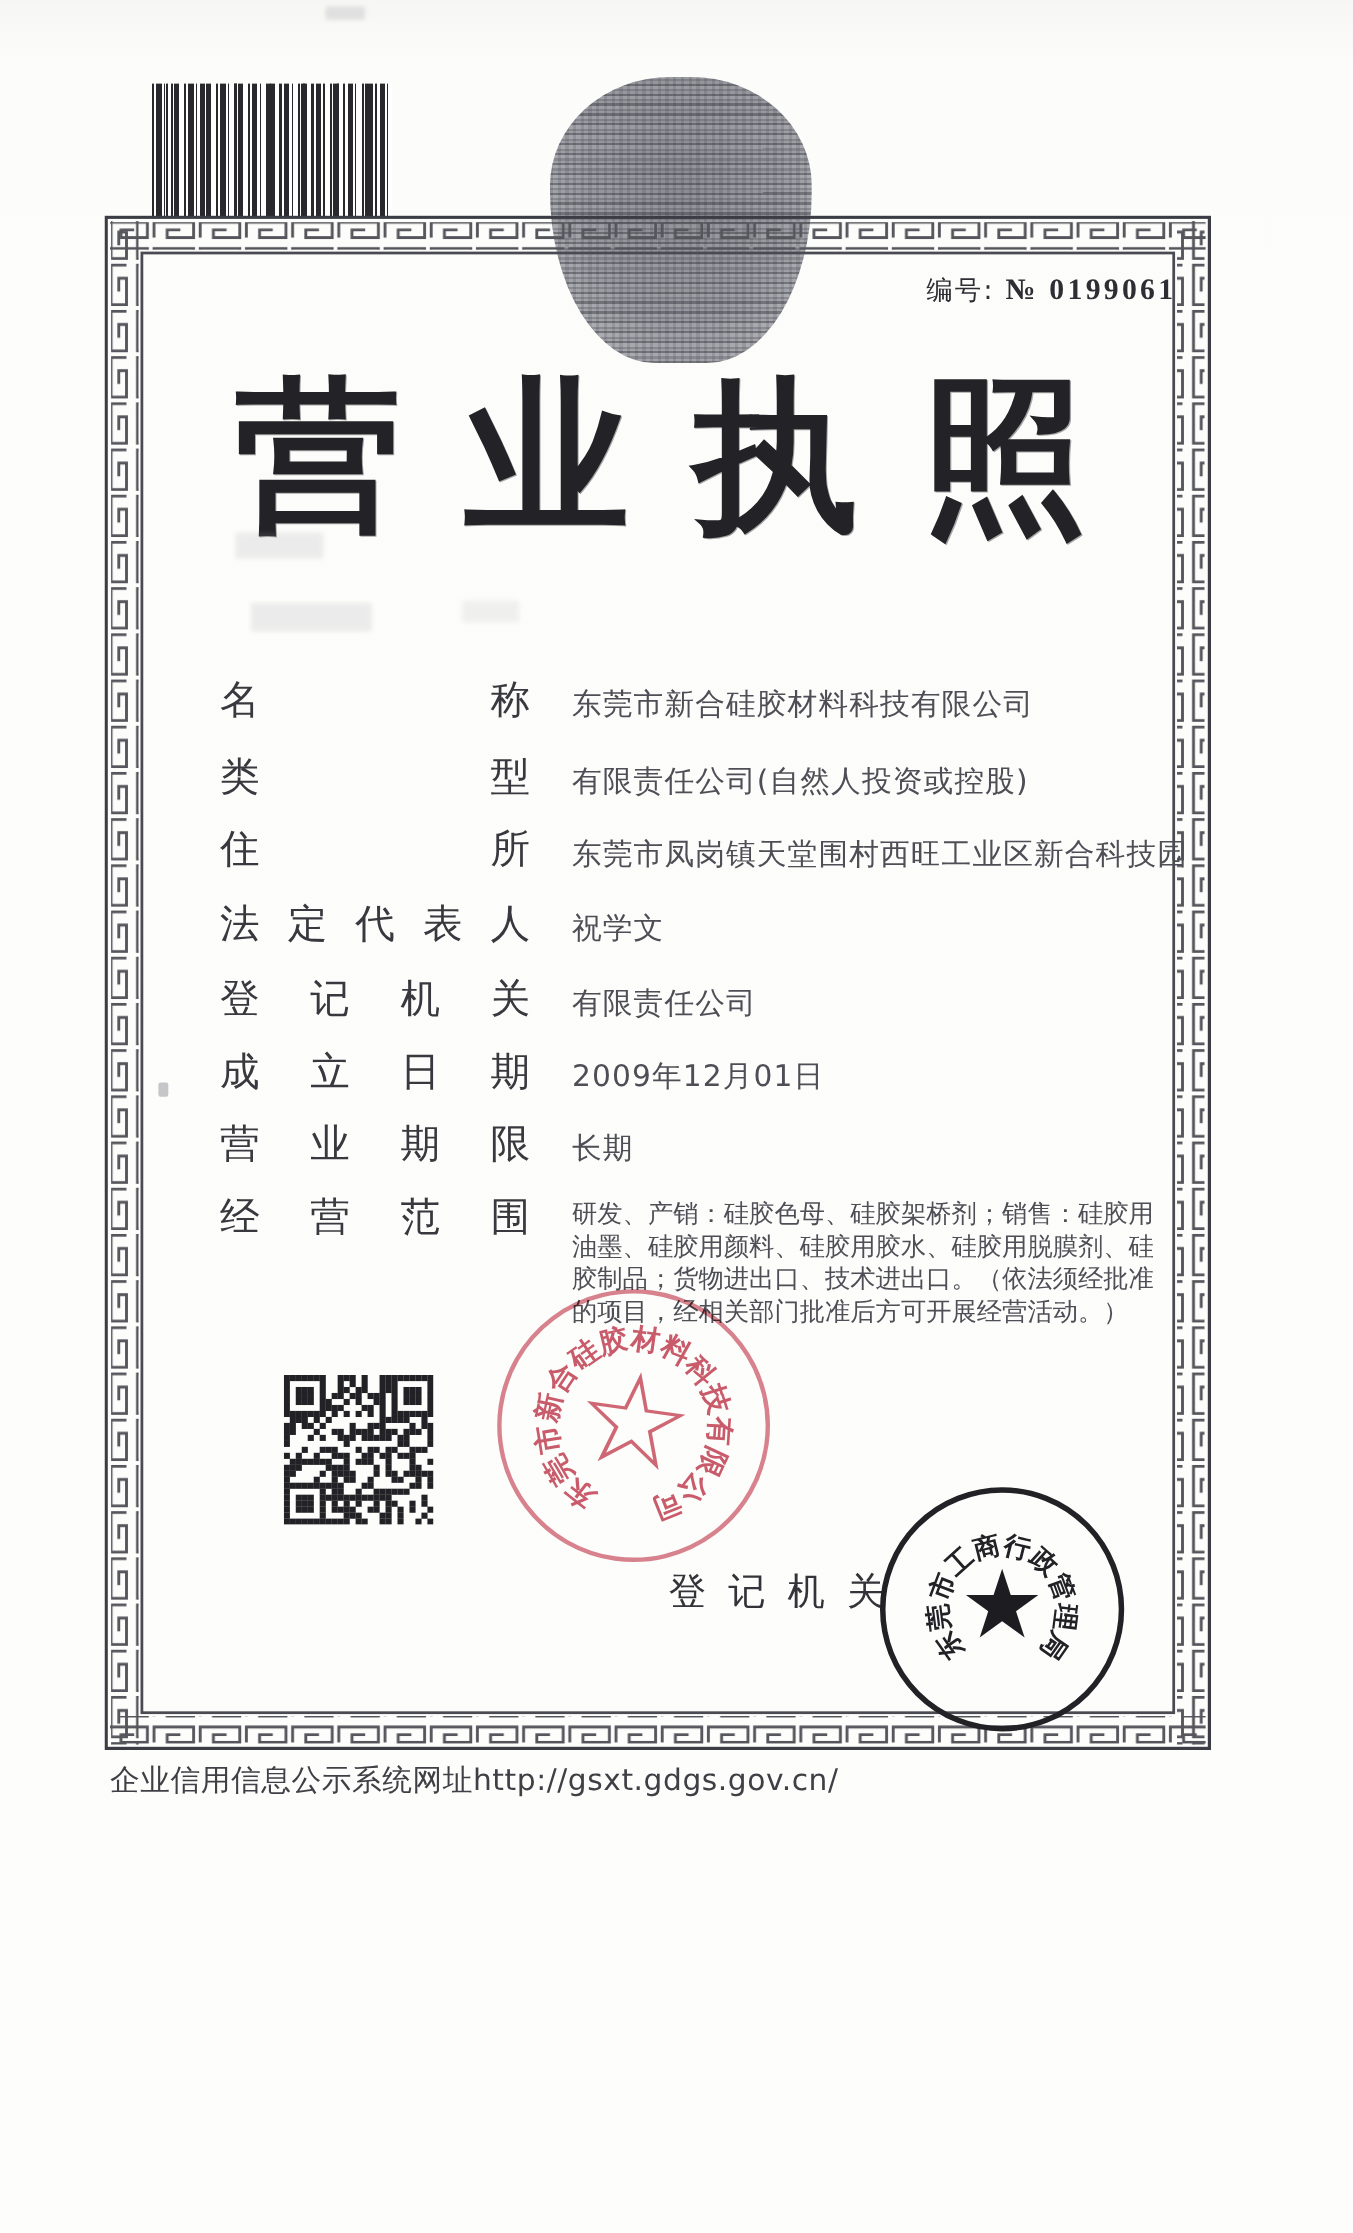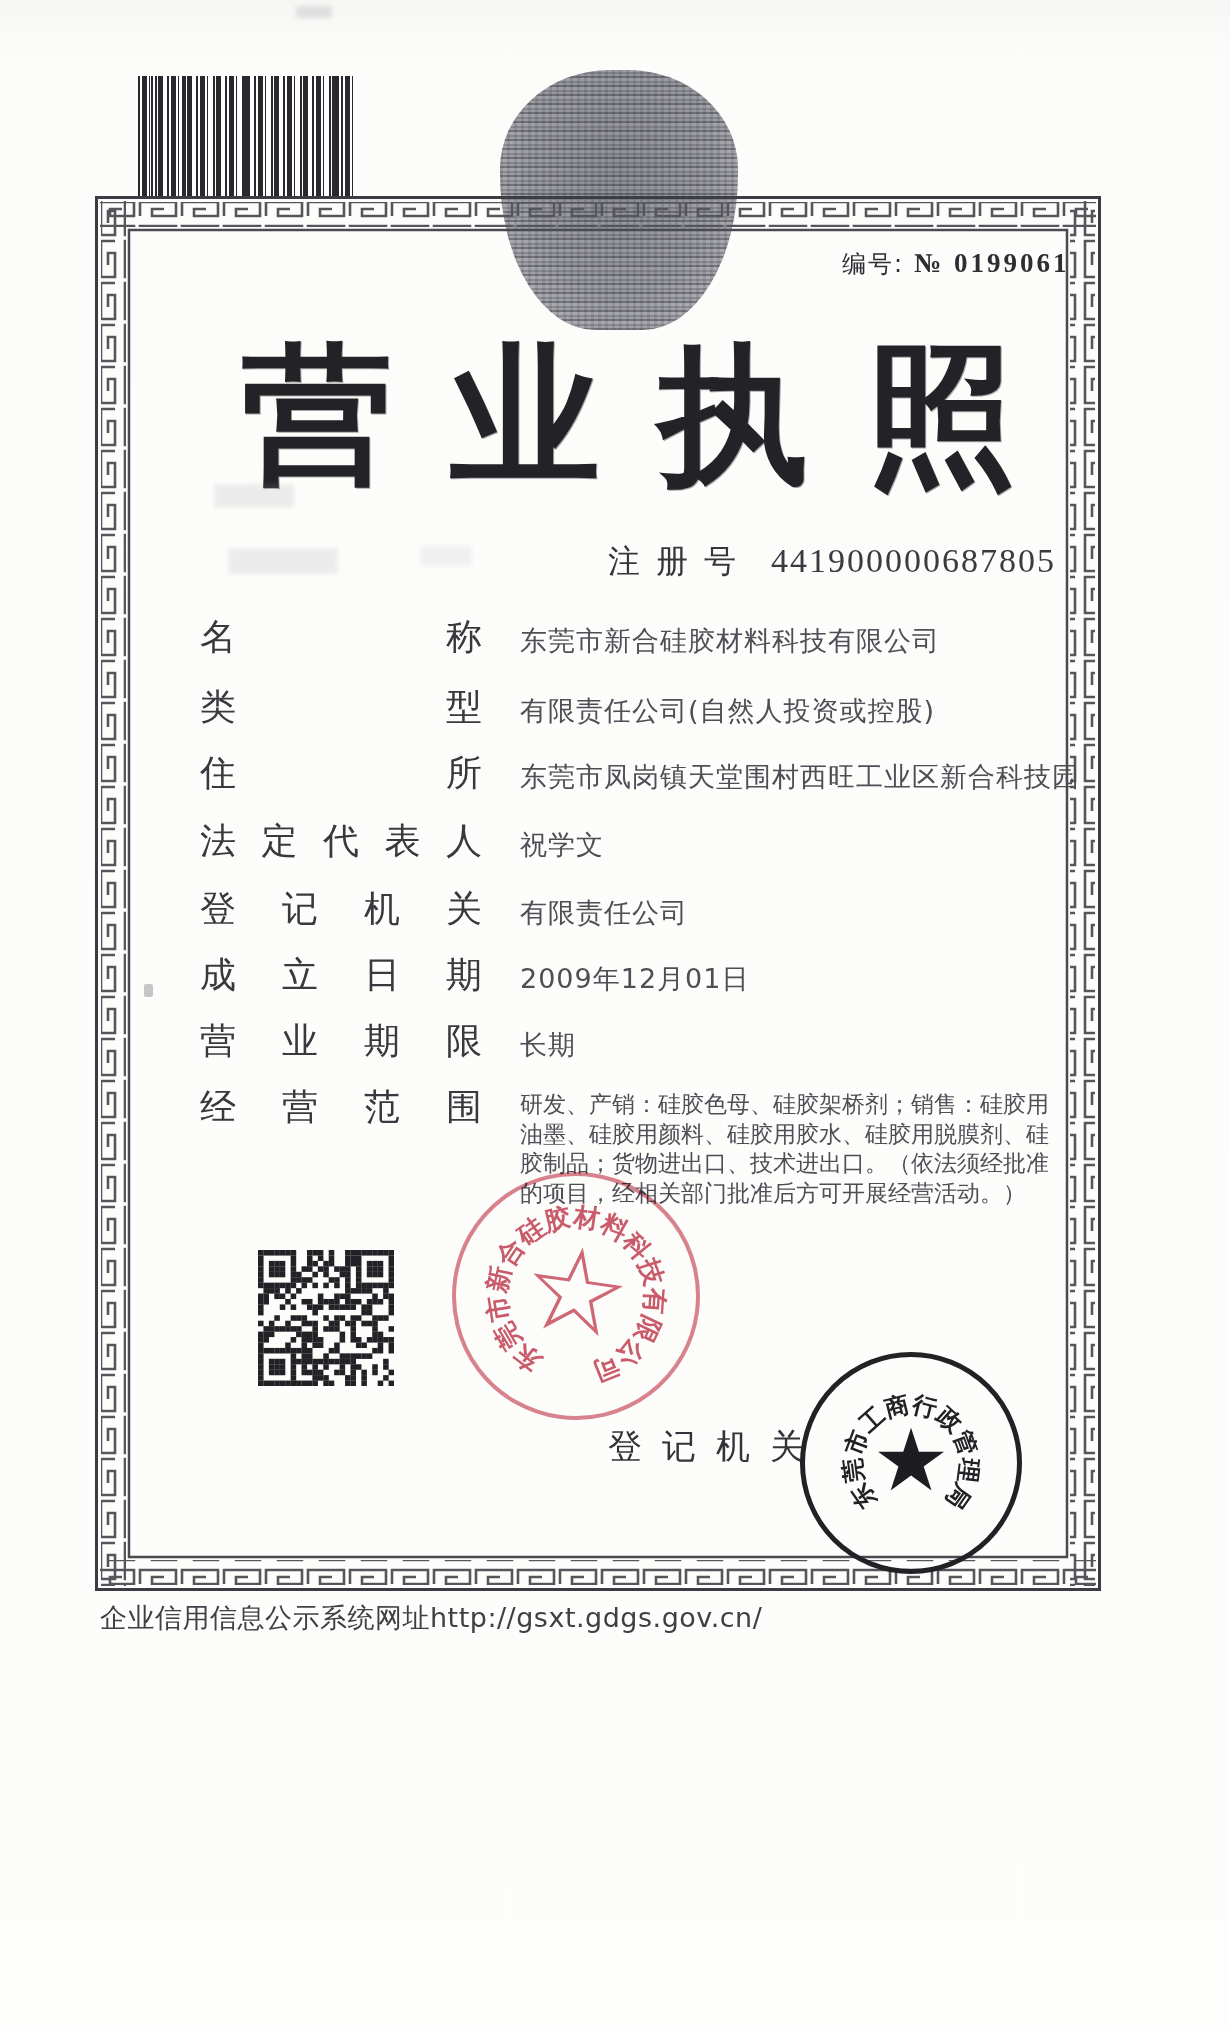--- a/index.html
+++ b/index.html
@@ -28,21 +28,21 @@
     border-radius:46% 46% 40% 40% / 38% 38% 60% 60%;
     opacity:.88;
   }
   
   .frame{position:absolute; left:95px; top:196px;}
   
   .serial{position:absolute; left:842px; top:248px; font-size:24px; letter-spacing:2px; color:#2d2d33; white-space:nowrap;}
   .serial .num{font-family:"Liberation Serif","DejaVu Serif",serif; font-weight:700; font-size:27px; letter-spacing:3px; margin-left:10px;}
   
   .title{
-    position:absolute; left:95px; top:330px; width:1006px; margin:0; padding-left:60px;
+    position:absolute; left:95px; top:330px; width:1006px; margin:0; padding-left:32px;
     text-align:center; font-size:150px; line-height:170px; font-weight:900;
     letter-spacing:58px; color:#232327; font-family:"DejaVu Sans","Liberation Sans",sans-serif;
     text-shadow:1px 1px 0 rgba(35,35,39,.4);
   }
   
   .regno{position:absolute; left:608px; top:540px; white-space:nowrap;}
   .regno .lab{font-size:32px; letter-spacing:16px; color:#35353b; font-weight:500;}
   .regno .val{font-family:"Liberation Serif","DejaVu Serif",serif; font-size:34px; letter-spacing:2px; color:#3a3a40; margin-left:14px;}
   
   .row{position:absolute; left:200px; width:880px;}
@@ -112,24 +112,20 @@
     <rect x="1.5" y="1.5" width="1003" height="1392" fill="none" stroke="#3c3c44" stroke-width="3"></rect>
     <rect x="34" y="34" width="938" height="1327" fill="none" stroke="#4a4a52" stroke-width="2.5"></rect>
   </svg>
 
   <div class="serial">
     <span>编号:</span><span class="num">№ 0199061</span>
   </div>
 
   <h1 class="title">营业执照</h1>
 
-  <div class="regno">
-    <span class="lab">注册号</span>
-    <span class="val">441900000687805</span>
-  </div>
 
   <div class="row" style="top:616px">
     <div class="row-label">名称</div>
     <div class="row-value">东莞市新合硅胶材料科技有限公司</div>
   </div>
   <div class="row" style="top:686px">
     <div class="row-label">类型</div>
     <div class="row-value">有限责任公司(自然人投资或控股)</div>
   </div>
   <div class="row" style="top:752px">

